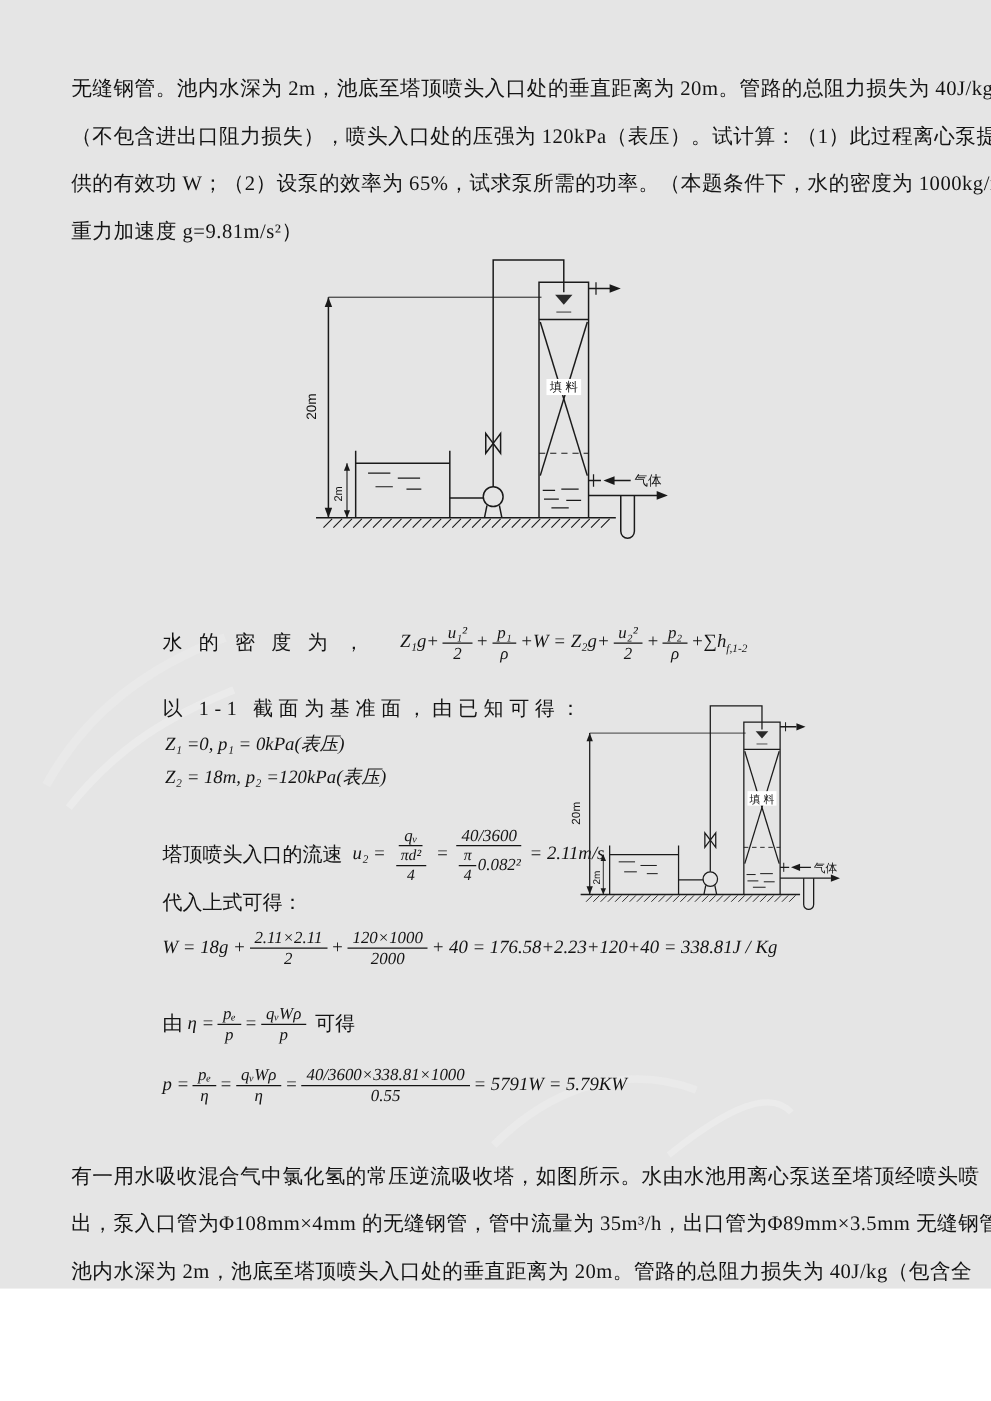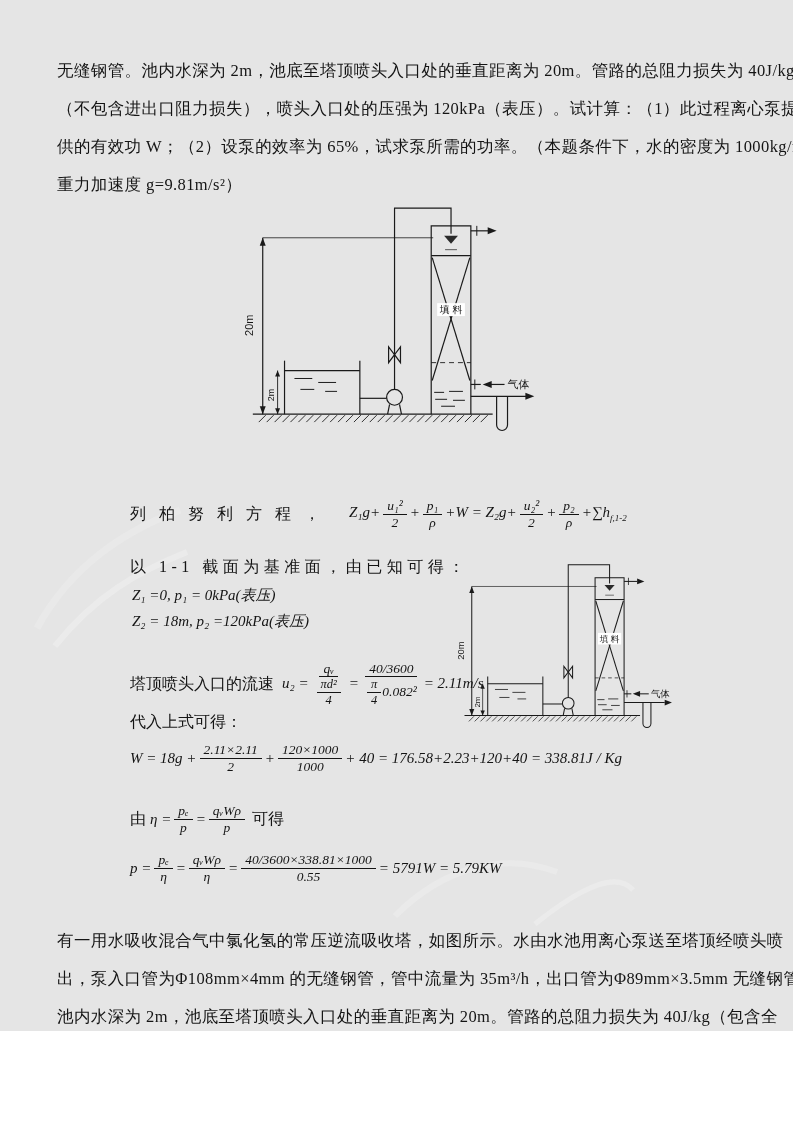--- a/index.html
+++ b/index.html
@@ -113,21 +113,21 @@
 
     <g>
       <line x1="240" y1="202" x2="296" y2="202"></line>
       <path d="M304 202 l-9 -3.5 v7 z" fill="#1a1a1a" stroke="none"></path>
       <path d="M266 202 V231 a5.5 5.5 0 0 0 11 0 V202"></path>
     </g>
   </svg>
 
 
   <div class="eqline" style="left:130px;top:488px;height:52px;">
-    <span class="cn wide" style="margin-right:16px;">列柏努利方程，</span>
+    <span class="cn wide" style="margin-right:16px;">水的密度为，</span>
     <span class="math">
       <span>Z₁g+</span><span class="frac">
           <span class="num">u₁²</span>
           <span class="den">2</span>
         </span><span>+</span><span class="frac">
           <span class="num">p₁</span>
           <span class="den">ρ</span>
         </span><span>+W = Z₂g+</span><span class="frac">
           <span class="num">u₂²</span>
           <span class="den">2</span>
@@ -240,21 +240,21 @@
 
   <div class="eqline math" style="left:130px;top:733px;height:50px;">
     <span>W = 18g +</span>
     <span class="frac">
         <span class="num">2.11×2.11</span>
         <span class="den">2</span>
       </span>
     <span>+</span>
     <span class="frac">
         <span class="num">120×1000</span>
-        <span class="den">1000</span>
+        <span class="den">2000</span>
       </span>
     <span>+ 40 = 176.58+2.23+120+40 = 338.81J / Kg</span>
   </div>
 
   <div class="eqline" style="left:130px;top:793px;height:52px;">
     <span class="cn" style="margin-right:4px;">由</span>
     <span class="math" style="display:inline-flex;align-items:center;">
       <span>η =</span>
       <span class="frac">
           <span class="num">pₑ</span>

